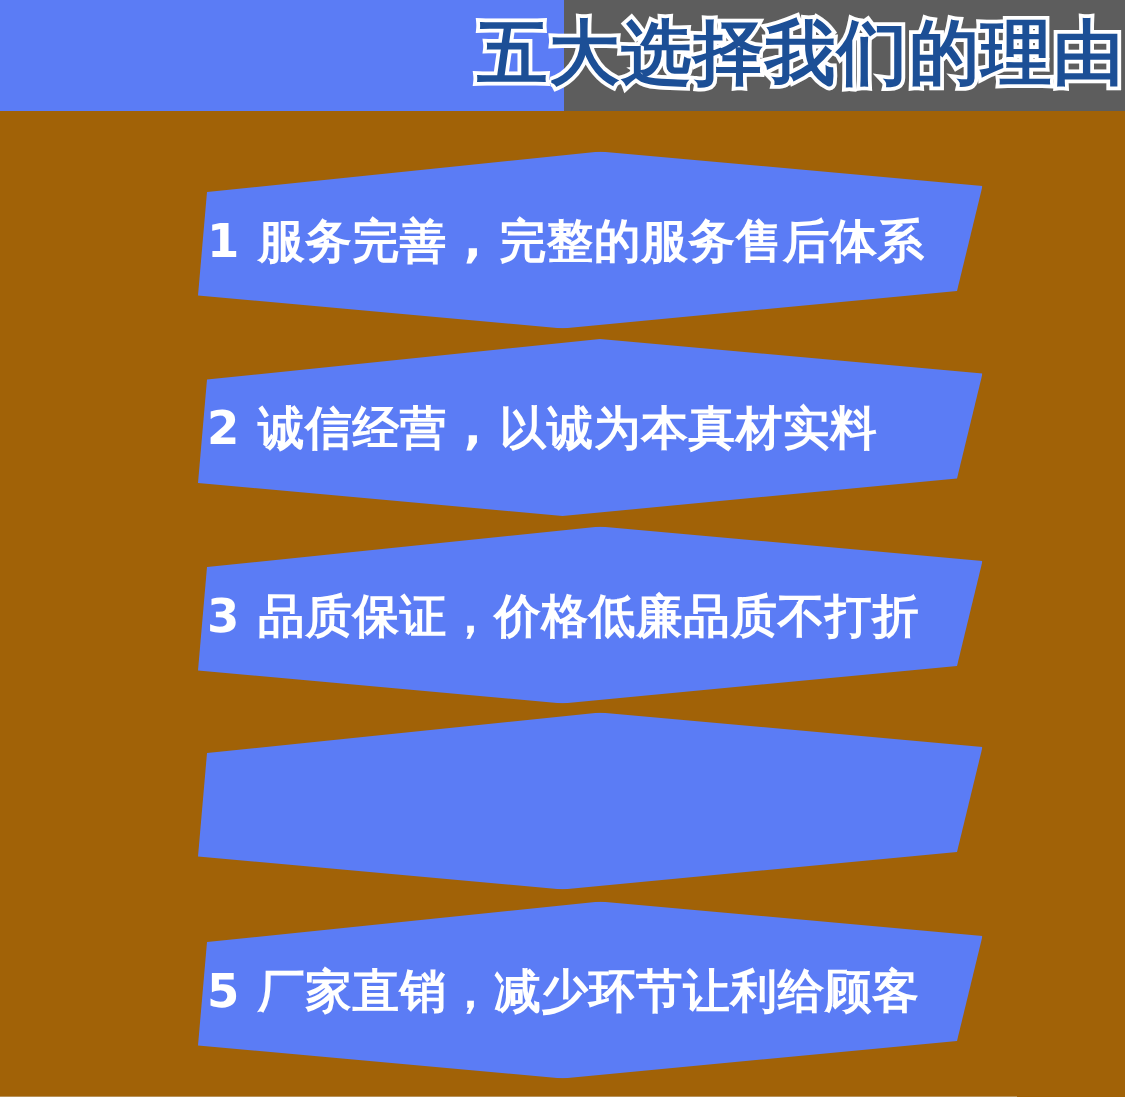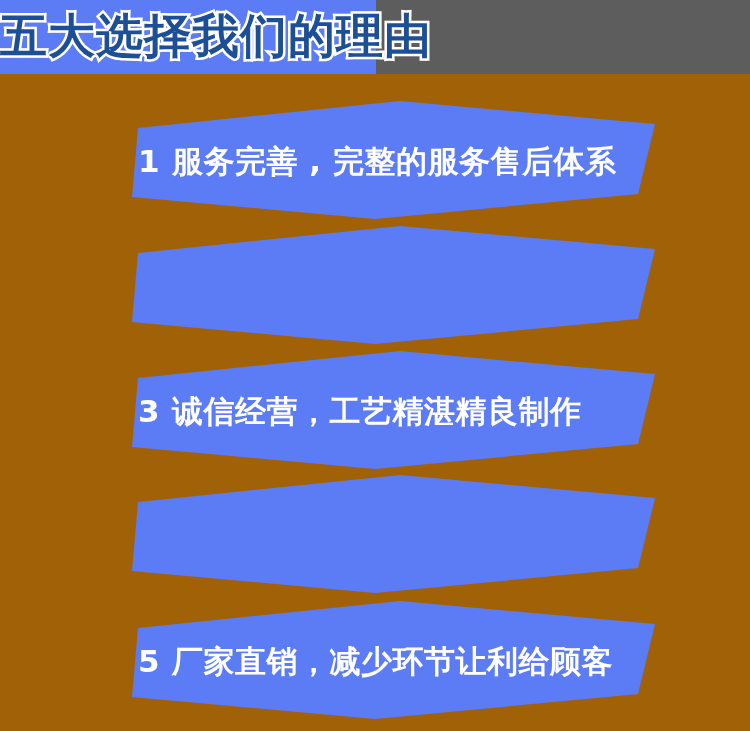--- a/index.html
+++ b/index.html
@@ -41,21 +41,21 @@
     height: 74px;
     background: #5d5d5d;
   }
   .header-title {
     position: absolute;
     left: 0;
     top: 0;
     width: 750px;
     height: 74px;
     line-height: 72px;
-    text-align: left;
+    text-align: right;
     font-size: 47px;
     font-weight: bold;
     letter-spacing: 1px;
     color: #1c4f96;
     -webkit-text-stroke: 5px #ffffff;
     paint-order: stroke fill;
     text-shadow:
       -1px -1px 0 #ffffff,  1px -1px 0 #ffffff,
       -1px  1px 0 #ffffff,  1px  1px 0 #ffffff,
       -2px  0   0 #ffffff,  2px  0   0 #ffffff,
@@ -133,26 +133,29 @@
 
   <div class="banner banner-1">
     <div class="banner-shape"></div>
     <div class="banner-label">
       <span class="num">1</span><span>服务完善 , 完整的服务售后体系</span>
     </div>
   </div>
 
   <div class="banner banner-2">
     <div class="banner-shape"></div>
+    <div class="banner-label">
+      <span class="num">2</span><span>诚信经营 , 以诚为本真材实料</span>
+    </div>
   </div>
 
   <div class="banner banner-3">
     <div class="banner-shape"></div>
     <div class="banner-label">
-      <span class="num">3</span><span>诚信经营，工艺精湛精良制作</span>
+      <span class="num">3</span><span>品质保证，价格低廉品质不打折</span>
     </div>
   </div>
 
   <div class="banner banner-4">
     <div class="banner-shape"></div>
   </div>
 
   <div class="banner banner-5">
     <div class="banner-shape"></div>
     <div class="banner-label">

